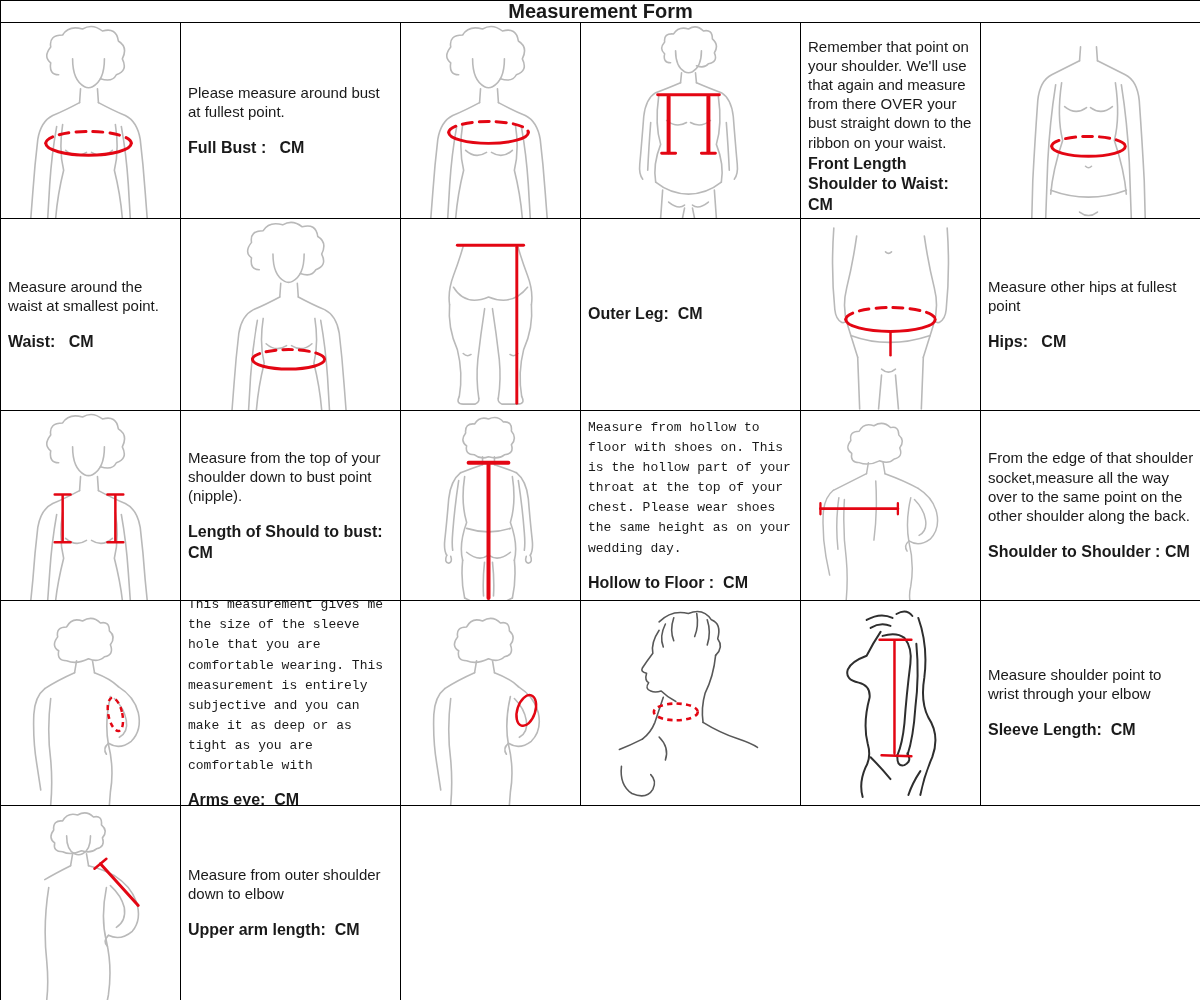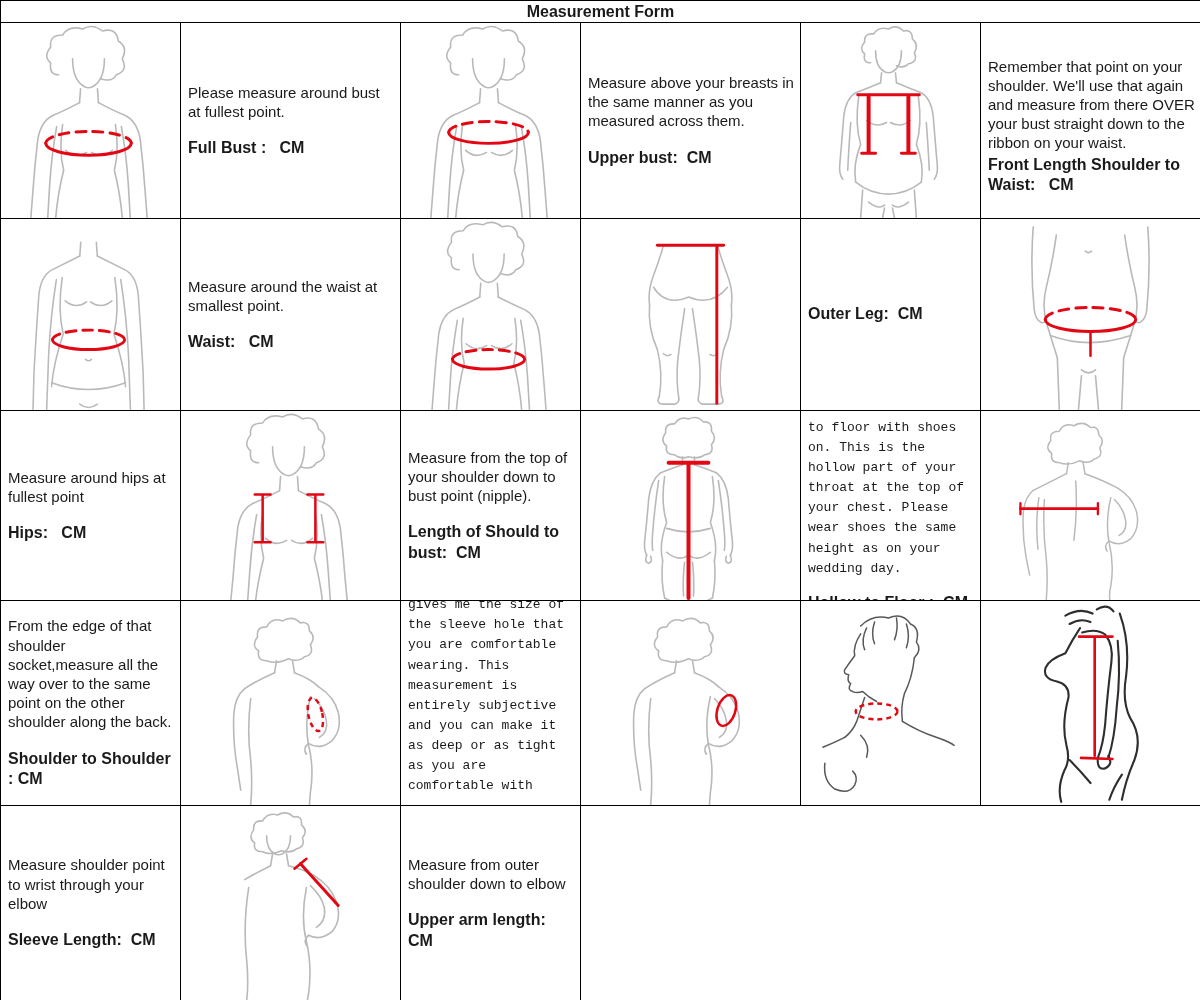--- a/index.html
+++ b/index.html
@@ -1,19 +1,19 @@
 <!DOCTYPE html>
 <html><head>
 <meta charset="utf-8">
 <style>
   html,body{margin:0;padding:0;background:#fff;}
   body{font-family:"Liberation Sans","DejaVu Sans",sans-serif;color:#1a1a1a;}
   .form{width:1200px;border-left:1px solid #000;border-top:1px solid #000;}
   .title{box-sizing:border-box;height:22px;border-bottom:1px solid #000;border-right:1px solid #000;
-         font-weight:bold;font-size:16px;line-height:21px;text-align:center;}
+         font-weight:bold;font-size:20px;line-height:21px;text-align:center;}
   .grid{display:grid;grid-template-columns:180px 220px 180px 220px 180px 220px;
         grid-template-rows:196px 192px 190px 205px 195px;}
   .cell{box-sizing:border-box;border-right:1px solid #000;border-bottom:1px solid #000;overflow:hidden;}
   .fig{display:flex;align-items:center;justify-content:center;}
   .fig svg{width:100%;height:100%;}
   .txt{display:flex;flex-direction:column;justify-content:center;padding:4px 5px 4px 7px;}
   .desc{margin:0 0 17px 0;font-size:15px;line-height:1.28;}
   .measure{margin:0;font-weight:bold;font-size:16px;line-height:1.28;white-space:pre-wrap;}
   .small .desc{font-size:13px;line-height:1.55;margin-bottom:14px;font-family:Liberation Mono, monospace;}
   .tight .desc{margin-bottom:2px;margin-top:11px;}
@@ -64,24 +64,20 @@
         <path class="g" d="M98,80 Q113,88 125,93 Q137,99 140,117 Q143,142 145,170 L147,196"></path>
         <path class="g" d="M56,104 Q51,132 49,162 L47,196"></path>
         <path class="g" d="M121,104 Q126,132 128,162 L130,196"></path>
         <path class="g" d="M62,102 Q58,128 63,148 Q57,172 55,196"></path>
         <path class="g" d="M115,102 Q119,128 114,148 Q120,172 122,196"></path>
         <path class="g" d="M65,128 Q75,137 86,130 M91,130 Q102,137 112,128"></path>
         <path class="r" d="M48,110 A40,11 0 0 0 128,110"></path>
         <path class="rd" d="M48,110 A40,11 0 0 1 128,110"></path>
       </svg>
     </div>
-    <div class="cell txt">
-      <p class="desc">Measure above your breasts in the same manner as you measured across them.</p>
-      <p class="measure">Upper bust:  CM</p>
-    </div>
     <div class="cell fig">
       <svg viewBox="0 0 180 196" preserveAspectRatio="xMidYMid meet">
         <path class="g" d="M70,40 Q62,40 64,31 Q58,26 64,19 Q63,10 73,11 Q78,3 88,6 Q96,1 103,8 Q112,6 112,16 Q119,22 114,30 Q118,39 108,41 Q104,46 96,43"></path>
         <path class="g" d="M75,28 Q75,44 84,49 Q88,51 92,49 Q101,44 101,28"></path>
         <path class="g" d="M81,50 L80,60 M95,50 L96,60"></path>
         <path class="g" d="M80,60 Q66,66 55,70 Q45,76 43,94 Q41,120 39,142 Q38,152 42,157"></path>
         <path class="g" d="M96,60 Q110,66 121,70 Q131,76 133,94 Q135,120 137,142 Q138,152 134,157"></path>
         <path class="g" d="M58,74 Q54,102 60,122 Q52,142 55,160"></path>
         <path class="g" d="M118,74 Q122,102 116,122 Q124,142 121,160"></path>
         <path class="g" d="M50,100 Q48,126 47,148"></path>
@@ -166,21 +162,21 @@
         <path class="g" d="M85,32 Q88,35 91,32"></path>
         <path class="g" d="M50,116 Q88,130 130,116"></path>
         <path class="g" d="M81,150 Q88,156 95,150"></path>
         <path class="g" d="M57,138 L59,190 M81,156 L78,190 M95,156 L98,190 M123,138 L121,190"></path>
         <path class="r" d="M45,100 A45,12 0 0 0 135,100"></path>
         <path class="rd" d="M45,100 A45,12 0 0 1 135,100"></path>
         <path class="rt" d="M90,113 L90,136"></path>
       </svg>
     </div>
     <div class="cell txt">
-      <p class="desc">Measure around hips at fullest point</p>
+      <p class="desc">Measure other hips at fullest point</p>
       <p class="measure">Hips:   CM</p>
     </div>
     <div class="cell fig">
       <svg viewBox="0 0 180 190" preserveAspectRatio="xMidYMid meet">
         <path class="g" d="M58,52 Q48,52 50,40 Q42,34 50,24 Q48,12 62,12 Q68,2 82,6 Q92,0 102,8 Q116,4 118,18 Q128,24 122,36 Q128,48 116,52 Q112,60 100,56"></path>
         <path class="g" d="M72,36 Q72,58 84,64 Q88,66 92,64 Q104,58 104,36"></path>
         <path class="g" d="M80,66 L79,80 M97,66 L98,80"></path>
         <path class="g" d="M79,80 Q64,88 52,93 Q40,99 37,117 Q34,142 32,170 L30,190"></path>
         <path class="g" d="M98,80 Q113,88 125,93 Q137,99 140,117 Q143,142 145,170 L147,190"></path>
         <path class="g" d="M56,104 Q51,132 49,162 L47,190"></path>

